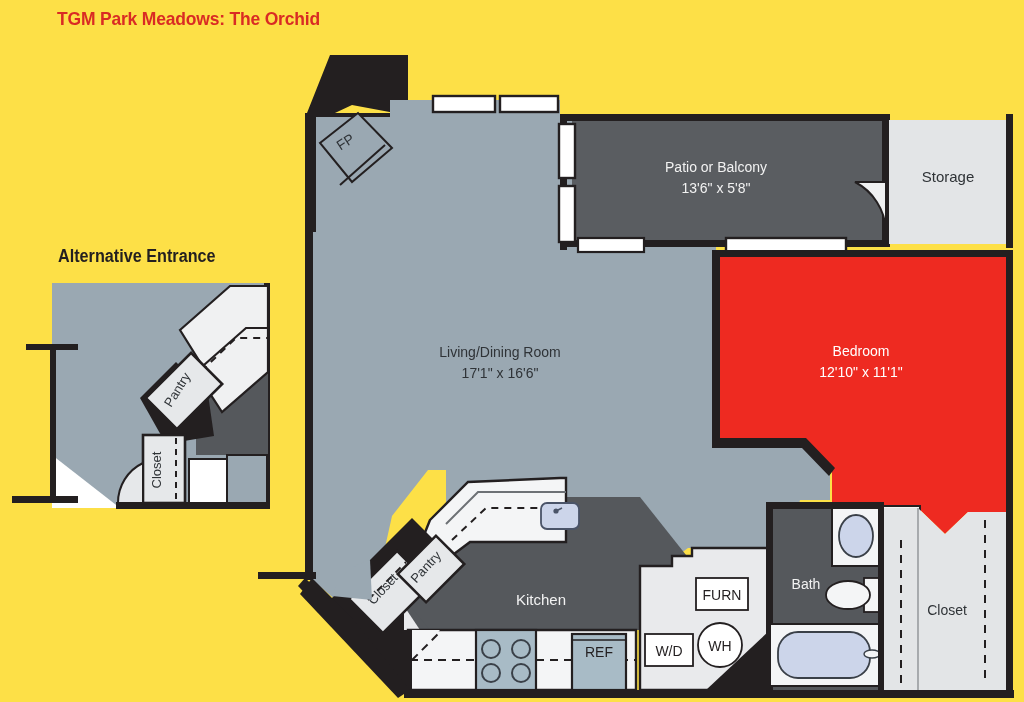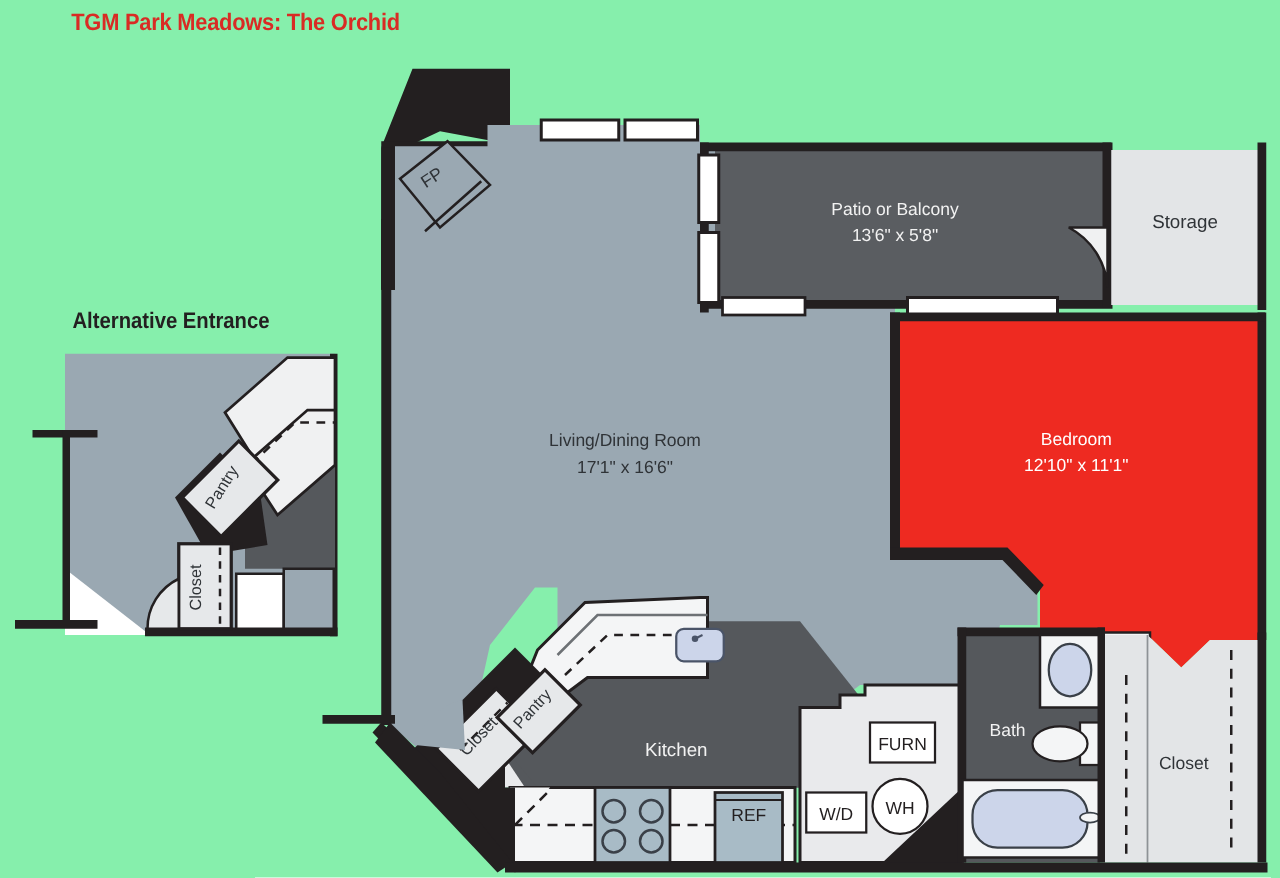--- a/index.html
+++ b/index.html
@@ -1,18 +1,18 @@
 <!DOCTYPE html>
 <html><head>
 <meta charset="utf-8">
 <style>
   html,body{margin:0;padding:0;background:#ffffff;}
   body{width:1024px;height:702px;overflow:hidden;
        font-family:"Liberation Sans","DejaVu Sans",sans-serif;}
-  #stage{position:relative;width:1024px;height:702px;background:#86efac;}
+  #stage{position:relative;width:1024px;height:702px;background:#fde047;}
   #title{
     position:absolute;left:57px;top:8px;
     font-size:19px;font-weight:bold;color:#d92b24;
     letter-spacing:-0.2px;
     font-family:"Liberation Sans Narrow","Liberation Sans",sans-serif;
     transform:scaleX(0.92);transform-origin:left top;white-space:nowrap;
   }
   #altTitle{
     position:absolute;left:58px;top:246px;
     font-size:18px;font-weight:bold;color:#231f20;

